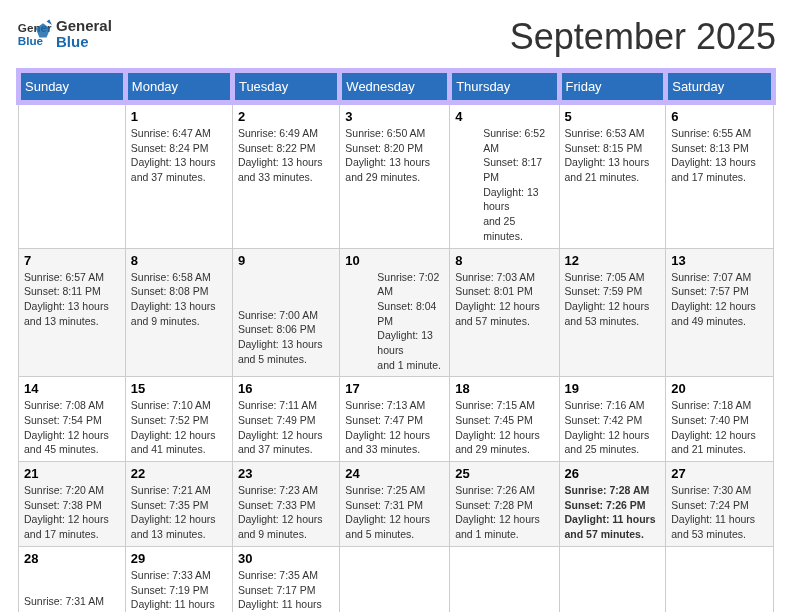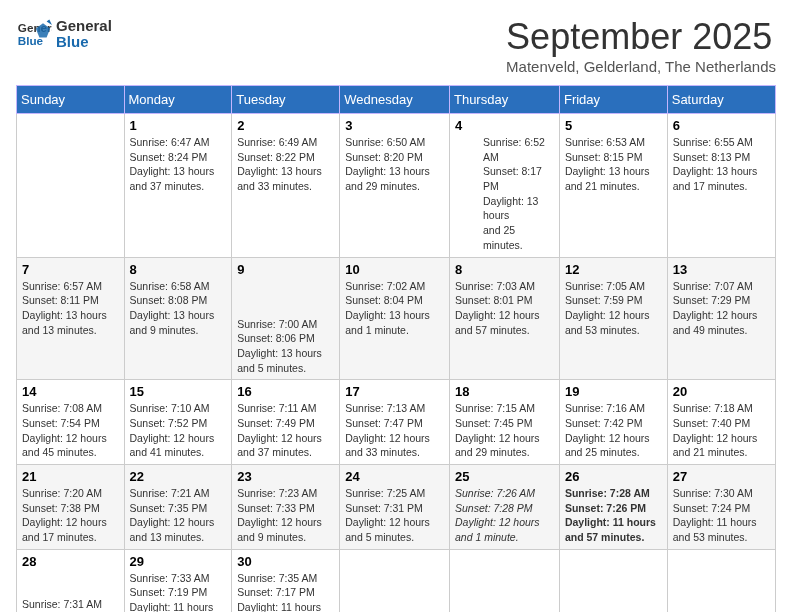--- a/index.html
+++ b/index.html
@@ -42,21 +42,21 @@
       border-collapse: collapse;
       font-size: 11px;
     }
     thead tr th {
       background-color: #2a6fbd;
       color: #fff;
       padding: 6px 4px;
       text-align: left;
       font-size: 13px;
       font-weight: normal;
-      border: 1px solid #c4b5fd;
+      border: 5px solid #c4b5fd;
     }
     tbody tr td {
       border: 1px solid #ccc;
       vertical-align: top;
       padding: 4px 5px;
       min-height: 80px;
       width: 113px;
     }
     .day-number {
       font-weight: bold;
@@ -93,21 +93,20 @@
       <polygon points="30,8 38,14 34,24 26,24 22,14" fill="#1a6aad" opacity="0.85"></polygon>
       <polygon points="34,6 40,10 37,4" fill="#1a6aad"></polygon>
     </svg>
     <div>
       <div style="font-size:15px;font-weight:bold;color:#333;line-height:1.1;">General</div>
       <div style="font-size:15px;font-weight:bold;color:#1a6aad;line-height:1.1;">Blue</div>
     </div>
   </div>
   <div class="title-area">
     <div class="calendar-title">September 2025</div>
-    <div class="calendar-subtitle">Matenveld, Gelderland, The Netherlands</div>
   </div>
 </div>
 
 <table>
   <thead>
     <tr>
     <th>Sunday</th>
         <th>Monday</th>
         <th>Tuesday</th>
         <th>Wednesday</th>
@@ -179,21 +178,21 @@
         </td>
         <td>
           <span class="day-number">9</span>
           <div class="day-info" style="white-space: pre-line; margin-top: 40px;">Sunrise: 7:00 AM
 Sunset: 8:06 PM
 Daylight: 13 hours
 and 5 minutes.</div>
         </td>
         <td>
           <span class="day-number">10</span>
-          <div class="day-info" style="white-space: pre-line;">Sunrise: 7:02 AM
+          <div class="day-info" style="white-space: pre-line; margin-left: 32px;">Sunrise: 7:02 AM
 Sunset: 8:04 PM
 Daylight: 13 hours
 and 1 minute.</div>
         </td>
         <td>
           <span class="day-number">8</span>
           <div class="day-info" style="white-space: pre-line;">Sunrise: 7:03 AM
 Sunset: 8:01 PM
 Daylight: 12 hours
 and 57 minutes.</div>
@@ -201,21 +200,21 @@
         <td>
           <span class="day-number">12</span>
           <div class="day-info" style="white-space: pre-line;">Sunrise: 7:05 AM
 Sunset: 7:59 PM
 Daylight: 12 hours
 and 53 minutes.</div>
         </td>
         <td>
           <span class="day-number">13</span>
           <div class="day-info" style="white-space: pre-line;">Sunrise: 7:07 AM
-Sunset: 7:29 PM
+Sunset: 7:57 PM
 Daylight: 12 hours
 and 49 minutes.</div>
         </td>
       </tr>
       <tr>
         <td>
           <span class="day-number">14</span>
           <div class="day-info" style="white-space: pre-line;">Sunrise: 7:08 AM
 Sunset: 7:54 PM
 Daylight: 12 hours
@@ -288,21 +287,21 @@
         </td>
         <td>
           <span class="day-number">24</span>
           <div class="day-info" style="white-space: pre-line;">Sunrise: 7:25 AM
 Sunset: 7:31 PM
 Daylight: 12 hours
 and 5 minutes.</div>
         </td>
         <td>
           <span class="day-number">25</span>
-          <div class="day-info" style="white-space: pre-line; font-style: italic;">Sunrise: 7:26 AM
+          <div class="day-info" style="white-space: pre-line;">Sunrise: 7:26 AM
 Sunset: 7:28 PM
 Daylight: 12 hours
 and 1 minute.</div>
         </td>
         <td>
           <span class="day-number">26</span>
           <div class="day-info" style="white-space: pre-line; font-weight: bold;">Sunrise: 7:28 AM
 Sunset: 7:26 PM
 Daylight: 11 hours
 and 57 minutes.</div>

